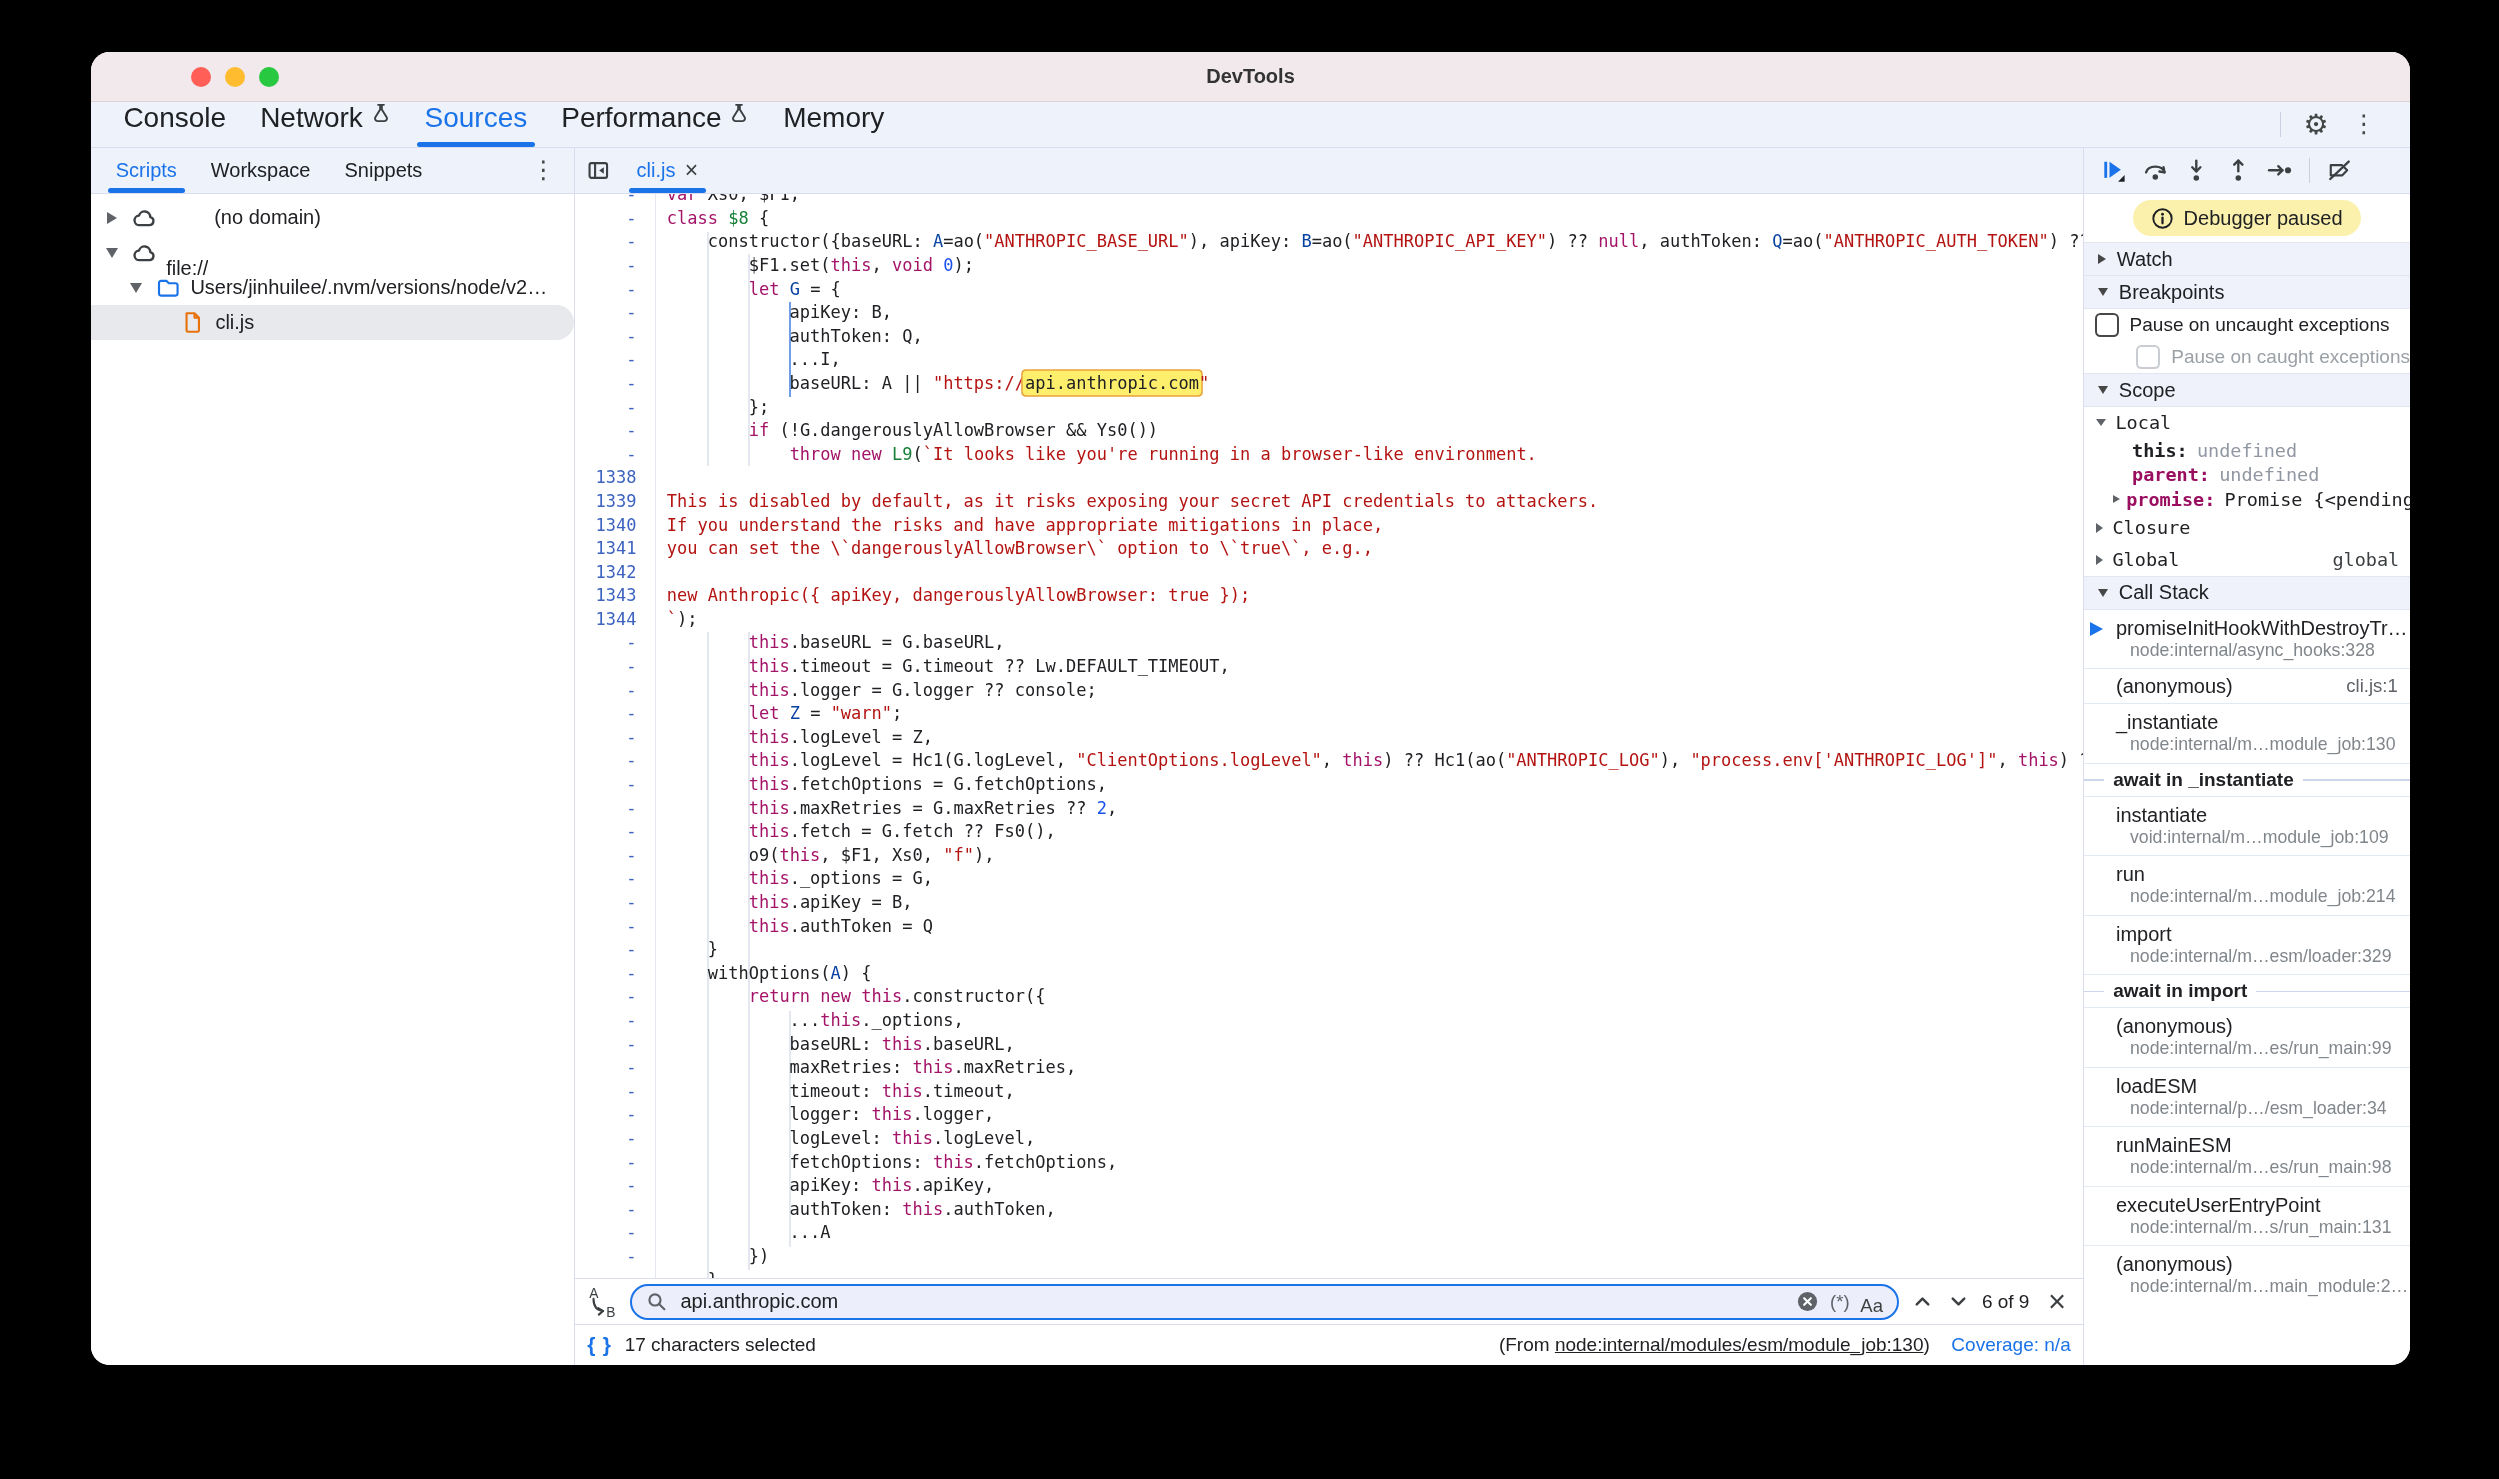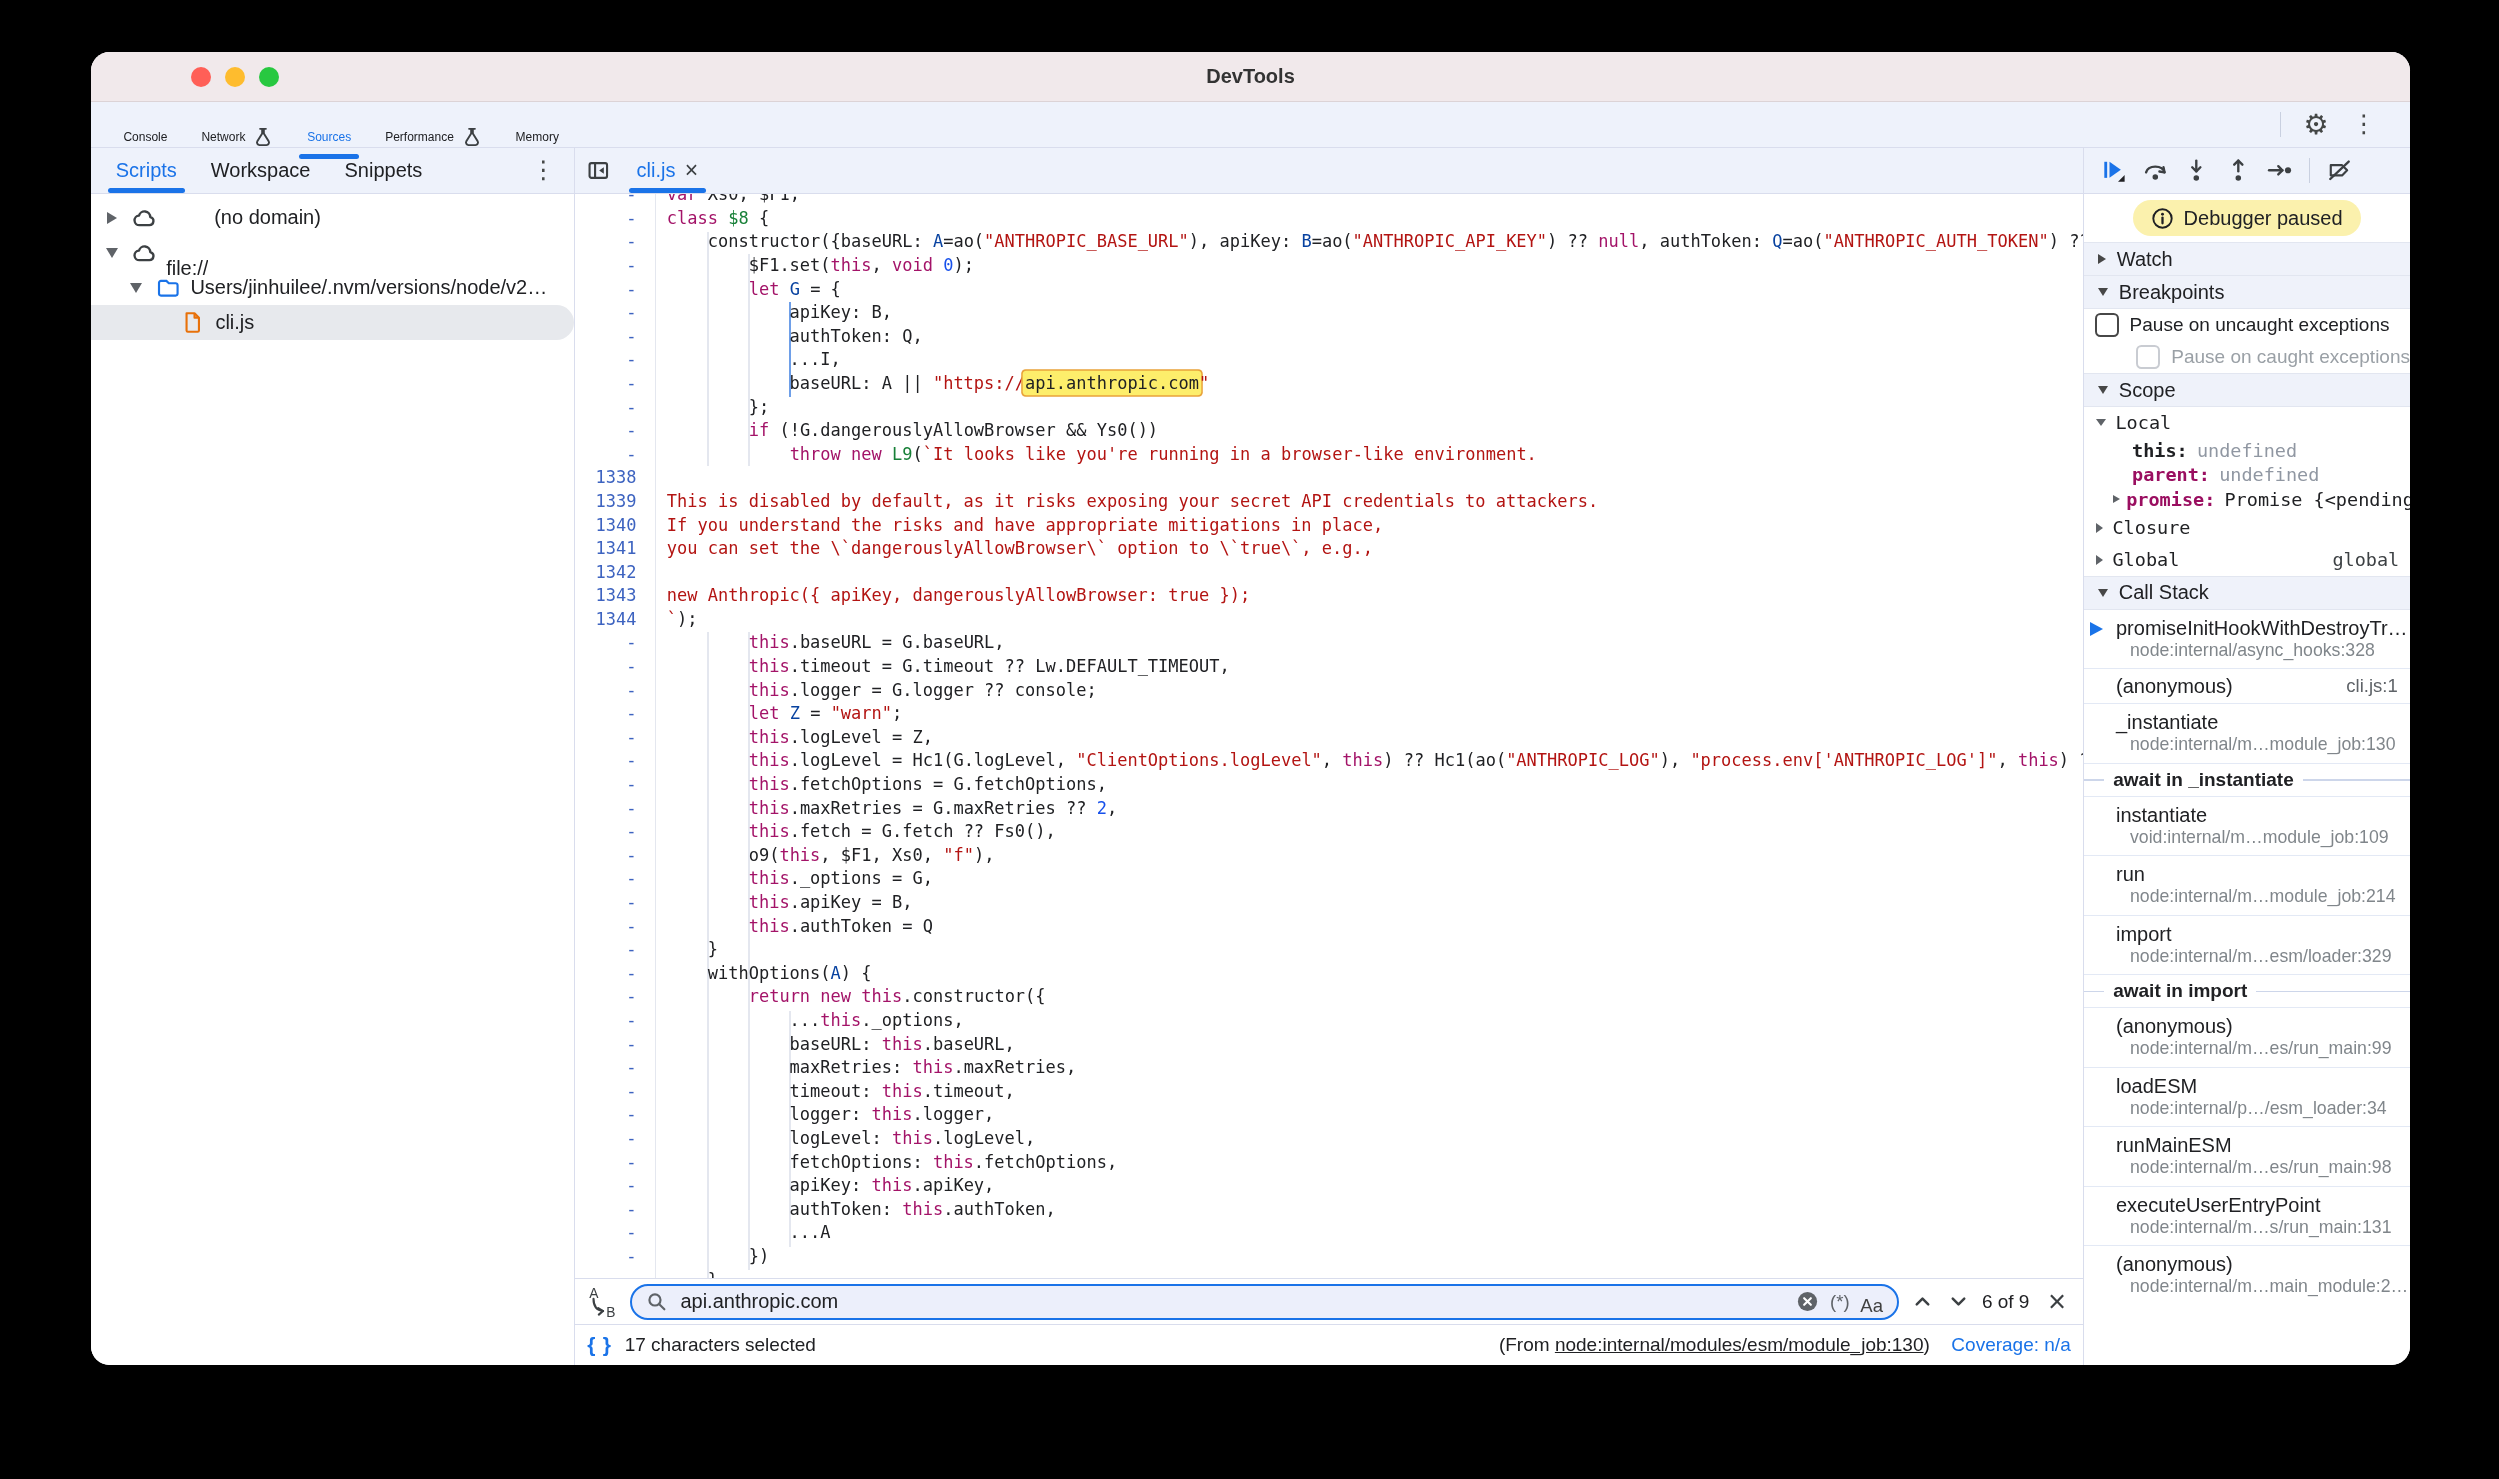--- a/index.html
+++ b/index.html
@@ -5,21 +5,21 @@
   html,body{margin:0;padding:0;background:#000;}
   body{width:2500px;height:1479px;position:relative;font-family:"Liberation Sans",sans-serif;-webkit-font-smoothing:antialiased;}
   .win{position:absolute;left:91px;top:52px;width:2319px;height:1313px;background:#fff;border-radius:18.5px;overflow:hidden;box-shadow:0 23px 69px rgba(0,0,0,.6);display:flex;flex-direction:column;}
   
   .titlebar{height:49px;background:#f1e9eb;border-bottom:0.8px solid #dcd3d6;position:relative;flex:0 0 auto;padding-left:27px;}
   .tl{position:absolute;top:14.6px;width:20px;height:20px;border-radius:50%;}
   .tl.r{left:100px;background:#ff5f57;} .tl.y{left:134px;background:#febc2e;} .tl.g{left:168px;background:#28c840;}
   .wtitle{position:absolute;left:0;right:0;top:0;height:49px;line-height:49px;text-align:center;font-size:20px;font-weight:700;color:#333;}
   
   .toolbar{height:45px;background:#eef2fb;border-bottom:0.8px solid #d9dded;display:flex;align-items:center;padding:0 15.4px;flex:0 0 auto;}
-  .tab{height:45px;display:flex;align-items:center;gap:7.7px;padding:0 17px;font-size:12px;color:#202124;position:relative;margin-top:12px;}
+  .tab{height:45px;display:flex;align-items:flex-start;gap:7.7px;padding:0 17px;font-size:28px;color:#202124;position:relative;}
   .tab.active{color:#1a73e8;}
   .tab.active::after{content:"";position:absolute;left:9.2px;right:9.2px;bottom:0;height:4.6px;border-radius:3.1px;background:#1a73e8;}
   .tb-right{margin-left:auto;display:flex;align-items:center;gap:23px;padding-right:18.5px;}
   .vdiv{width:0.8px;height:24.6px;background:#c9d0e0;}
   .dots{font-size:24.6px;color:#444746;letter-spacing:0;line-height:1;}
   .gear{font-size:28px;color:#444746;line-height:1;}
   
   .mainrow{flex:1;display:flex;min-height:0;}
   .leftcol{width:483px;flex:0 0 auto;border-right:0.8px solid #d9dded;display:flex;flex-direction:column;background:#fff;}
   .panelhdr{height:45px;background:#eef2fb;border-bottom:0.8px solid #d9dded;display:flex;align-items:center;padding:0 7.7px;flex:0 0 auto;text-align:center;}

